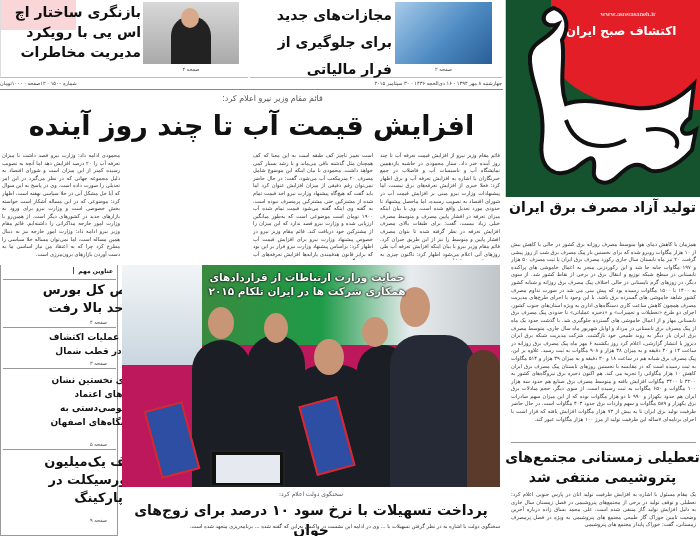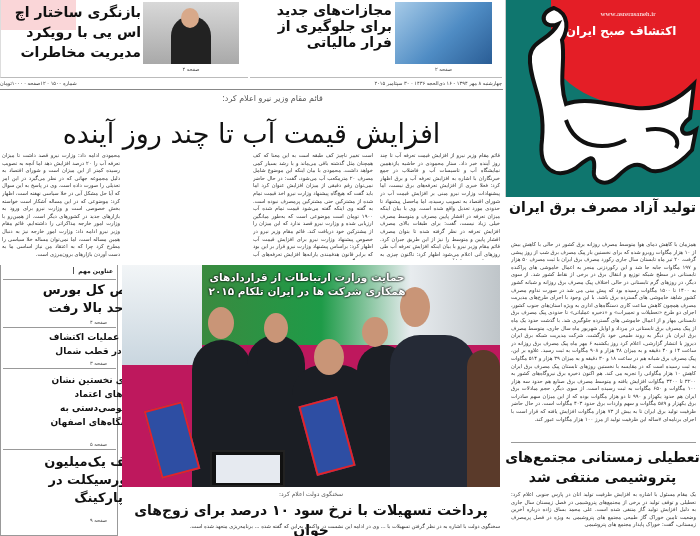--- a/index.html
+++ b/index.html
@@ -4,47 +4,47 @@
 <style>
   * { box-sizing: border-box; margin: 0; padding: 0; }
   html, body { width: 700px; height: 536px; overflow: hidden; background: #fff; }
   body { font-family: "DejaVu Sans", sans-serif; color: #111; direction: rtl; position: relative; }
 
   .abs { position: absolute; }
   .body-text { font-size: 5.2px; line-height: 7.6px; color: #333; text-align: justify; }
   .page-ref { font-size: 5px; color: #444; text-align: center; }
 
   
-  #masthead { left: 505px; top: 0; width: 195px; height: 197px; background: #0f766e; border-left: 1px solid #ccc; overflow: hidden; }
+  #masthead { left: 505px; top: 0; width: 195px; height: 197px; background: #14532d; border-left: 1px solid #ccc; overflow: hidden; }
   #mast-red { position: absolute; left: 45px; top: 0; width: 150px; height: 110px; background: #e41e26; border-bottom-left-radius: 110px 60px; }
   #mast-url { position: absolute; right: 12px; top: 10px; width: 120px; text-align: center; font-family: "Liberation Serif", serif; font-size: 7px; color: #fff; direction: ltr; }
   #mast-sub { position: absolute; right: 14px; top: 24px; width: 130px; text-align: center; font-size: 12px; font-weight: bold; color: #fff; }
   #mast-logo { position: absolute; left: 0; top: 0; width: 195px; height: 197px; }
 
   
   #teaser-tax { left: 250px; top: 0; width: 252px; height: 78px; border-bottom: 1px solid #bbb; }
   #teaser-tax-img { position: absolute; left: 145px; top: 2px; width: 97px; height: 62px; background: linear-gradient(135deg,#a7cbe8,#4f8cc4 55%,#2a5d95); }
-  #teaser-tax-title { position: absolute; left: 2px; top: 2px; width: 140px; font-size: 14px; line-height: 16px; font-weight: bold; text-align: right; }
+  #teaser-tax-title { position: absolute; left: 2px; top: 2px; width: 140px; font-size: 14px; line-height: 27px; font-weight: bold; text-align: right; }
   #teaser-tax-page { position: absolute; left: 145px; top: 66px; width: 97px; }
 
   #teaser-hse { left: 0; top: 0; width: 248px; height: 78px; border-bottom: 1px solid #bbb; border-left: 1px solid #ddd; }
   #teaser-hse-img { position: absolute; left: 142px; top: 2px; width: 96px; height: 62px; background: linear-gradient(180deg,#d8d8d8,#a9a9a9); overflow: hidden; }
   #teaser-hse-img .person { position: absolute; left: 28px; top: 14px; width: 40px; height: 48px; background: #222; border-radius: 20px 20px 0 0; }
   #teaser-hse-img .head { position: absolute; left: 38px; top: 6px; width: 18px; height: 20px; background: #d8a98a; border-radius: 50%; }
   #teaser-hse-title { position: absolute; left: 2px; top: 2px; width: 138px; font-size: 14px; line-height: 20px; font-weight: bold; text-align: right; }
   #teaser-hse-page { position: absolute; left: 142px; top: 66px; width: 96px; }
   #hse-watermark { position: absolute; left: 0; top: 0; width: 75px; height: 30px; background: rgba(228,30,38,0.18); }
 
   #dateline { left: 250px; top: 80px; width: 252px; font-size: 5px; color: #333; }
   #issue-line { left: 0; top: 80px; width: 248px; font-size: 5px; color: #333; text-align: left; }
   #rule-top { left: 0; top: 89px; width: 503px; height: 1px; background: #888; }
 
   
   #kicker { left: 0; top: 94px; width: 503px; text-align: center; font-size: 8px; color: #555; padding-left: 42px; }
-  #headline { left: 0; top: 114px; width: 503px; text-align: center; font-size: 27px; font-weight: normal; line-height: 40px; letter-spacing: -0.5px; }
+  #headline { left: 0; top: 106px; width: 503px; text-align: center; font-size: 27px; font-weight: bold; line-height: 40px; letter-spacing: -0.5px; }
 
   .col { position: absolute; top: 152px; }
 
   
   #sidebar { left: 0; top: 265px; width: 118px; height: 271px; border: 1px solid #999; border-top: none; }
   #sidebar-label { position: absolute; right: 4px; top: 2px; font-size: 6px; font-weight: bold; border-left: 1px solid #555; padding-left: 4px; }
   .sb-item { position: absolute; left: 2px; width: 113px; text-align: center; font-weight: bold; margin-left: 39px; }
   .sb-rule { position: absolute; left: 2px; width: 113px; height: 1px; background: #999; }
 
   

